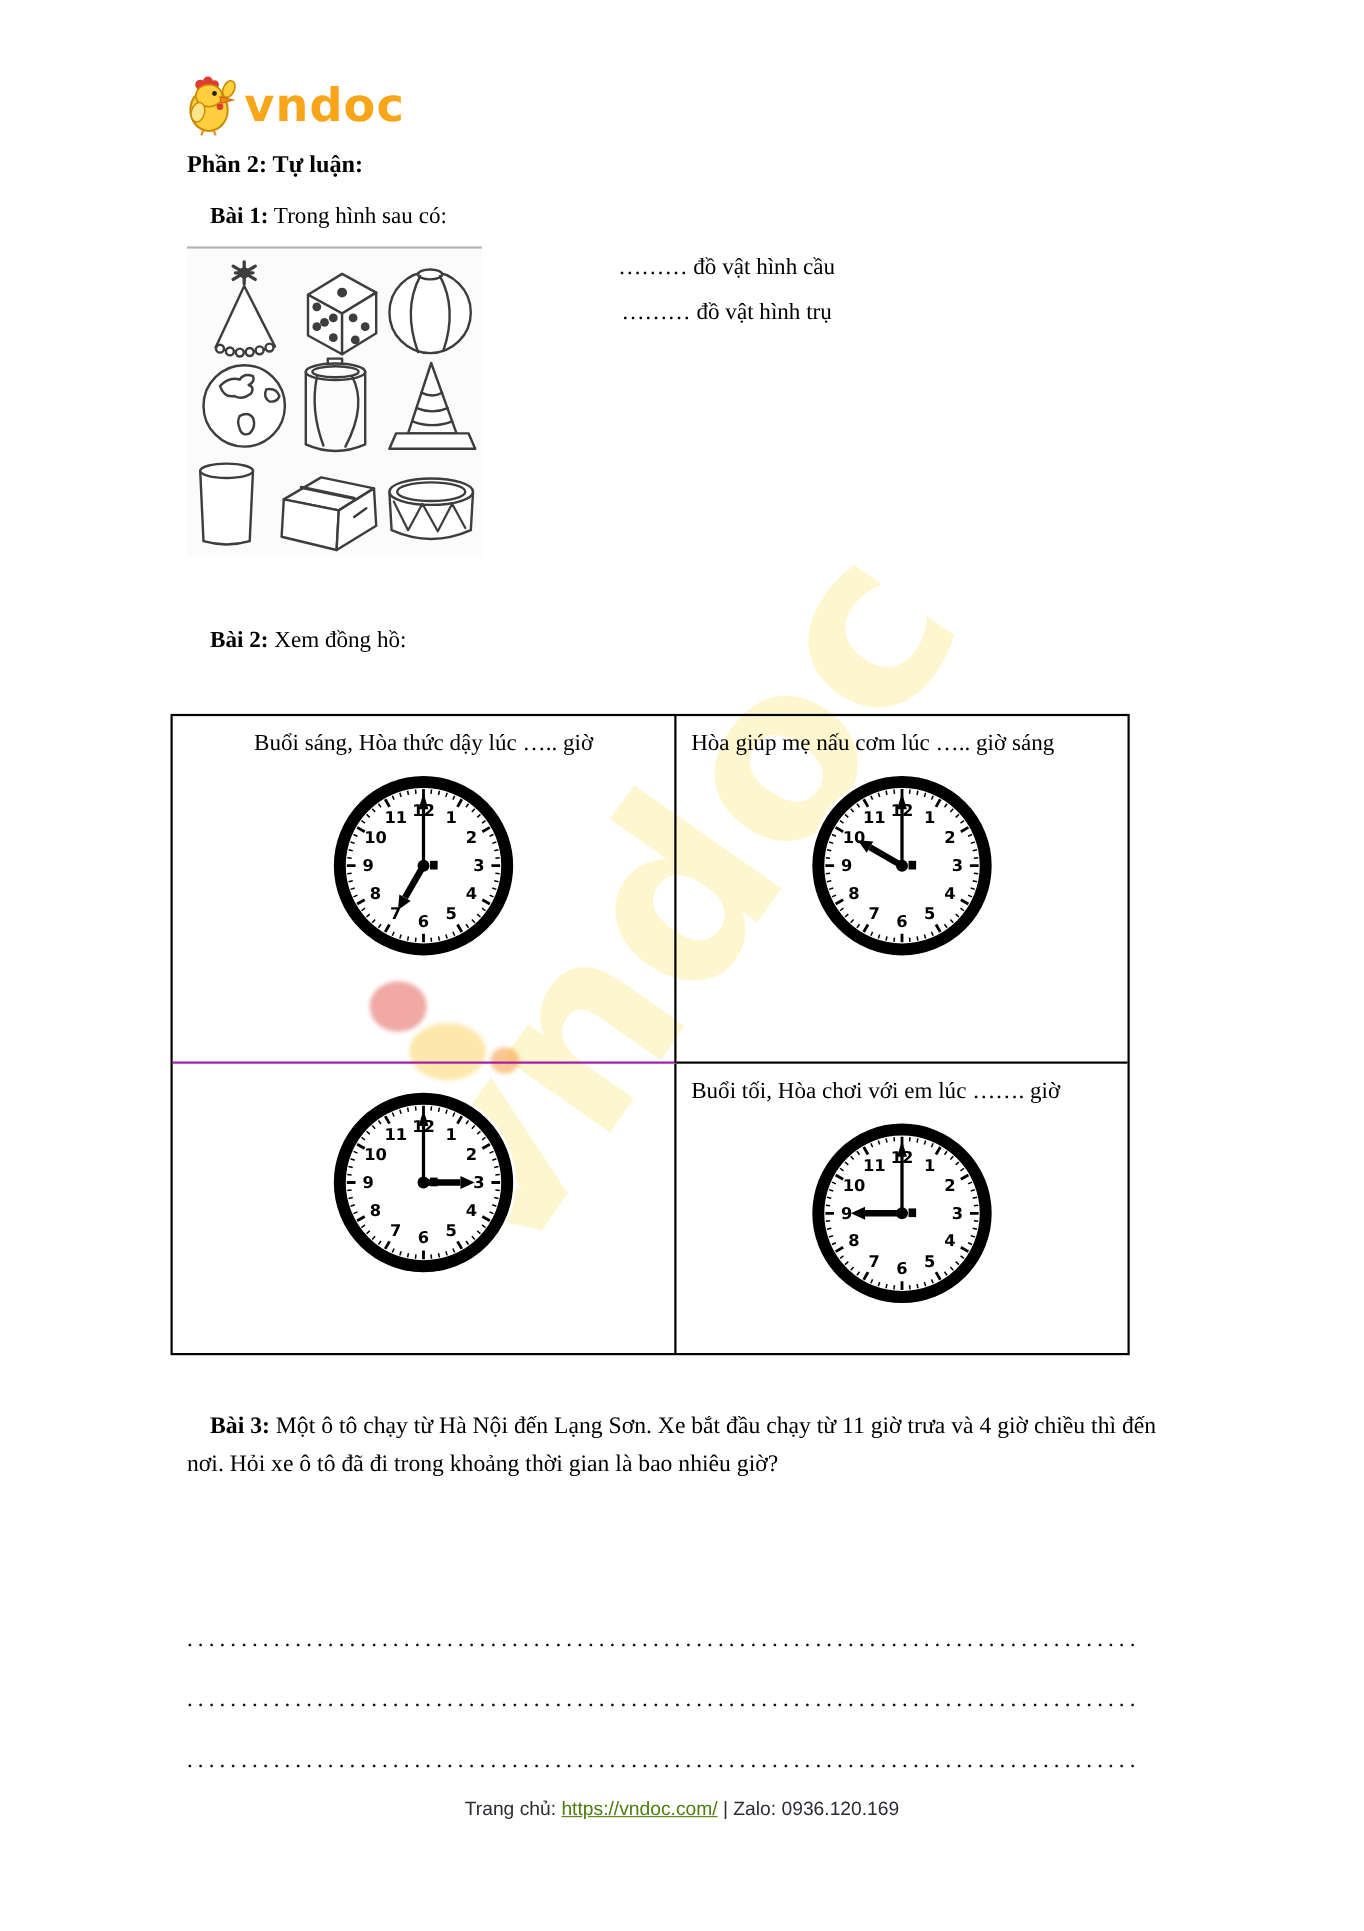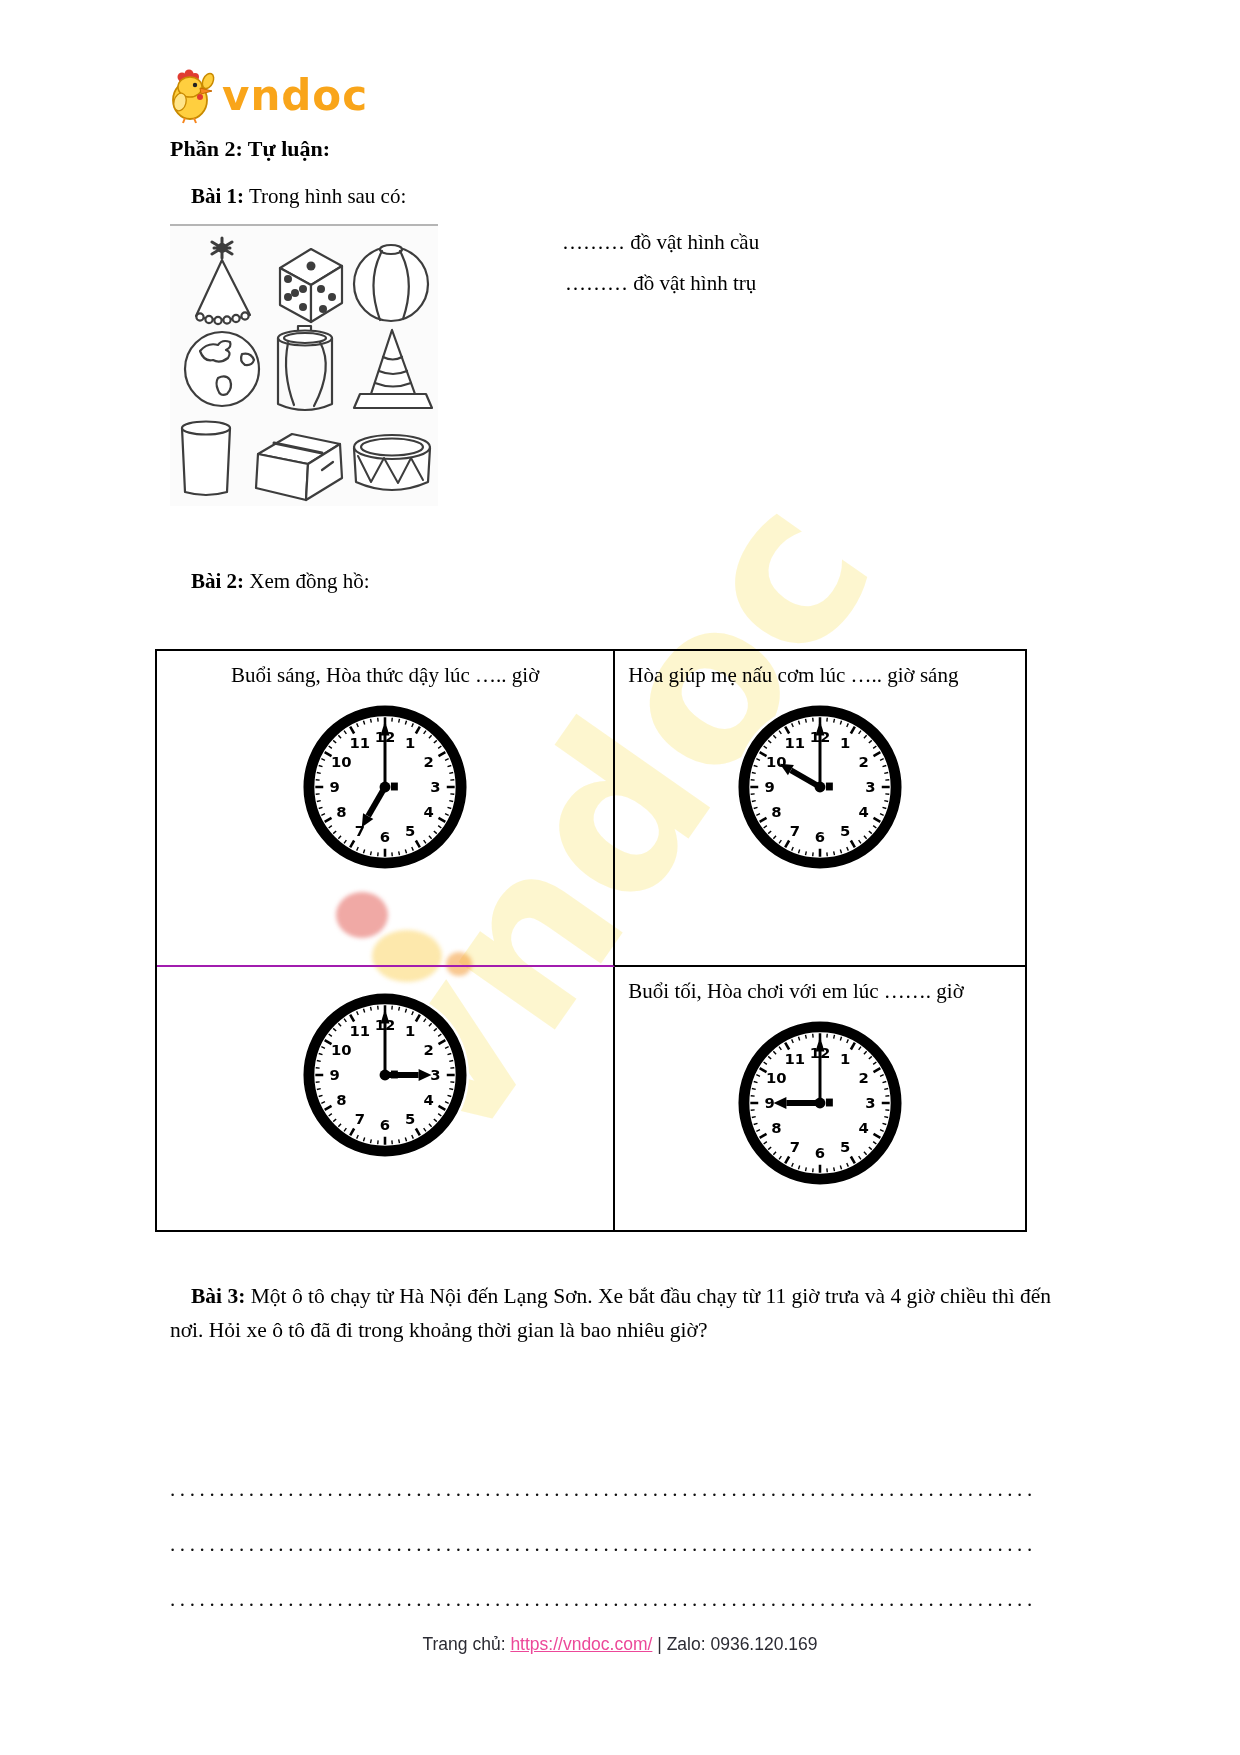--- a/index.html
+++ b/index.html
@@ -34,21 +34,21 @@
   .clock-wrap svg{width:168px;height:168px;background:#fff;border-radius:50%;}
   
   #bai3{left:170px;top:1280px;width:888px;font-size:21.5px;line-height:1.56;}
   #bai-giai{left:170px;top:1423px;width:868px;text-align:center;font-size:21.5px;}
   #answer-lines{left:170px;top:1462px;width:868px;}
   .dotted-line{height:55px;line-height:55px;font-size:21px;letter-spacing:4.6px;
     white-space:nowrap;overflow:hidden;color:#111;}
   
   #footer{left:0;top:1634px;width:100%;text-align:center;
     font-family:"Liberation Sans","DejaVu Sans",sans-serif;font-size:17.5px;color:#2b2b33;}
-  #footer a{color:#ec4899;text-decoration:underline;}
+  #footer a{color:#4d7c0f;text-decoration:underline;}
   
   #watermark-vndoc{left:300px;top:520px;width:620px;height:600px;z-index:1;pointer-events:none;
     display:flex;align-items:center;justify-content:center;}
   #watermark-vndoc span{font-family:"DejaVu Sans",sans-serif;font-weight:800;font-size:215px;
     color:rgba(252,240,175,0.6);transform:rotate(-55deg);line-height:1;}
   .wm-blob{position:absolute;border-radius:50%;filter:blur(2px);z-index:1;pointer-events:none;}
   #wm-red{left:336px;top:892px;width:52px;height:46px;background:rgba(221,64,56,0.45);}
   #wm-yellow{left:372px;top:930px;width:70px;height:52px;background:rgba(250,205,70,0.45);}
   #wm-orange{left:446px;top:952px;width:26px;height:24px;background:rgba(243,146,36,0.5);}
   svg text{user-select:none;}

